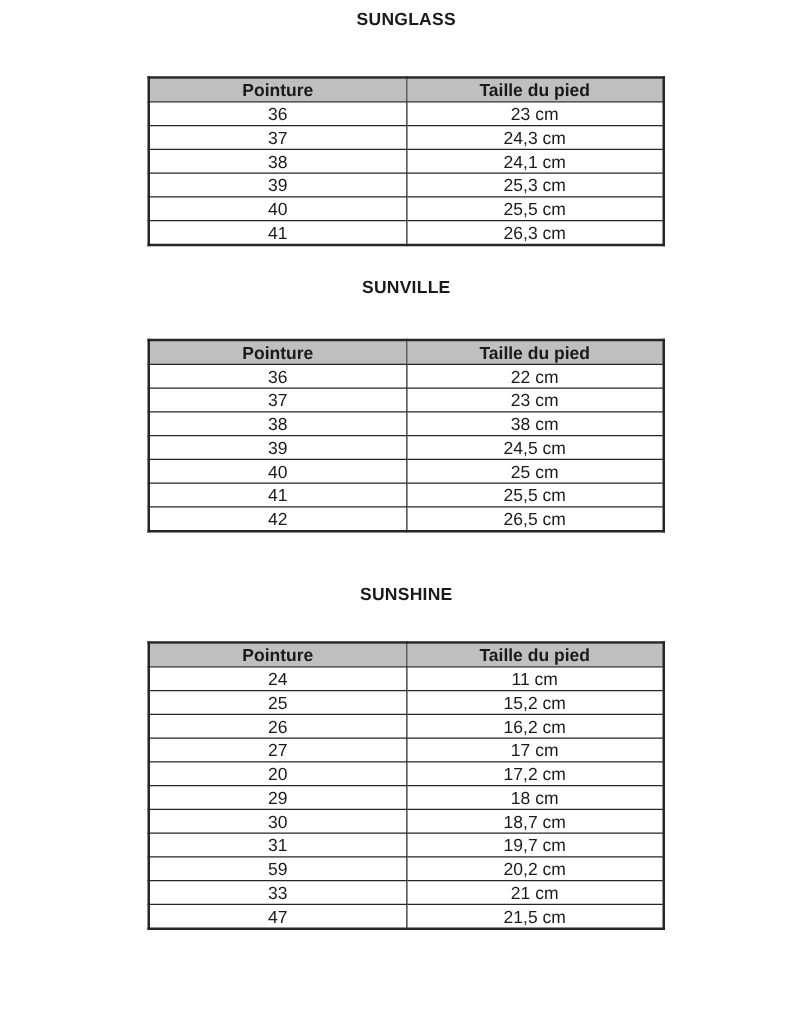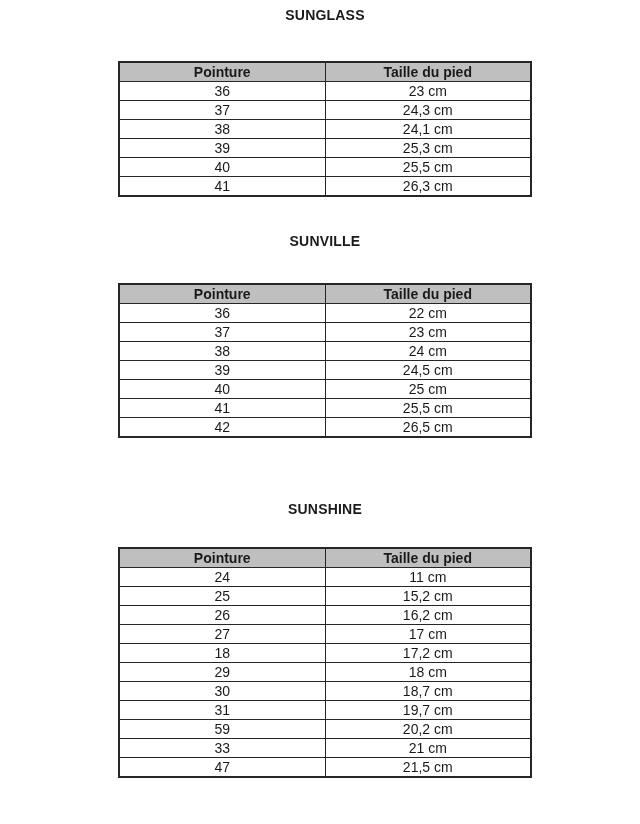--- a/index.html
+++ b/index.html
@@ -56,23 +56,23 @@
     background: var(--header-bg);
     font-weight: bold;
   }
   table.size-table td {
     background: #ffffff;
     font-weight: normal;
   }
   
   #title-0 { padding-top: 6px; }
   #table-0 { margin-top: 37px; }
-  #title-1 { padding-top: 35px; }
+  #title-1 { padding-top: 23px; }
   #table-1 { margin-top: 33px; }
-  #title-2 { padding-top: 22px; margin-top: 40px; }
+  #title-2 { padding-top: 40px; }
   #table-2 { margin-top: 29px; }
 </style>
 </head>
 <body>
 
 <div class="page">
   <div class="doc-col">
 
     <h2 class="section-title" id="title-0">SUNGLASS</h2>
     <table class="size-table" id="table-0">
@@ -122,21 +122,21 @@
           <tr>
             <td>36</td>
             <td>22 cm</td>
           </tr>
           <tr>
             <td>37</td>
             <td>23 cm</td>
           </tr>
           <tr>
             <td>38</td>
-            <td>24 cm</td>
+            <td>38 cm</td>
           </tr>
           <tr>
             <td>39</td>
             <td>24,5 cm</td>
           </tr>
           <tr>
             <td>40</td>
             <td>25 cm</td>
           </tr>
           <tr>
@@ -169,21 +169,21 @@
           </tr>
           <tr>
             <td>26</td>
             <td>16,2 cm</td>
           </tr>
           <tr>
             <td>27</td>
             <td>17 cm</td>
           </tr>
           <tr>
-            <td>18</td>
+            <td>20</td>
             <td>17,2 cm</td>
           </tr>
           <tr>
             <td>29</td>
             <td>18 cm</td>
           </tr>
           <tr>
             <td>30</td>
             <td>18,7 cm</td>
           </tr>

